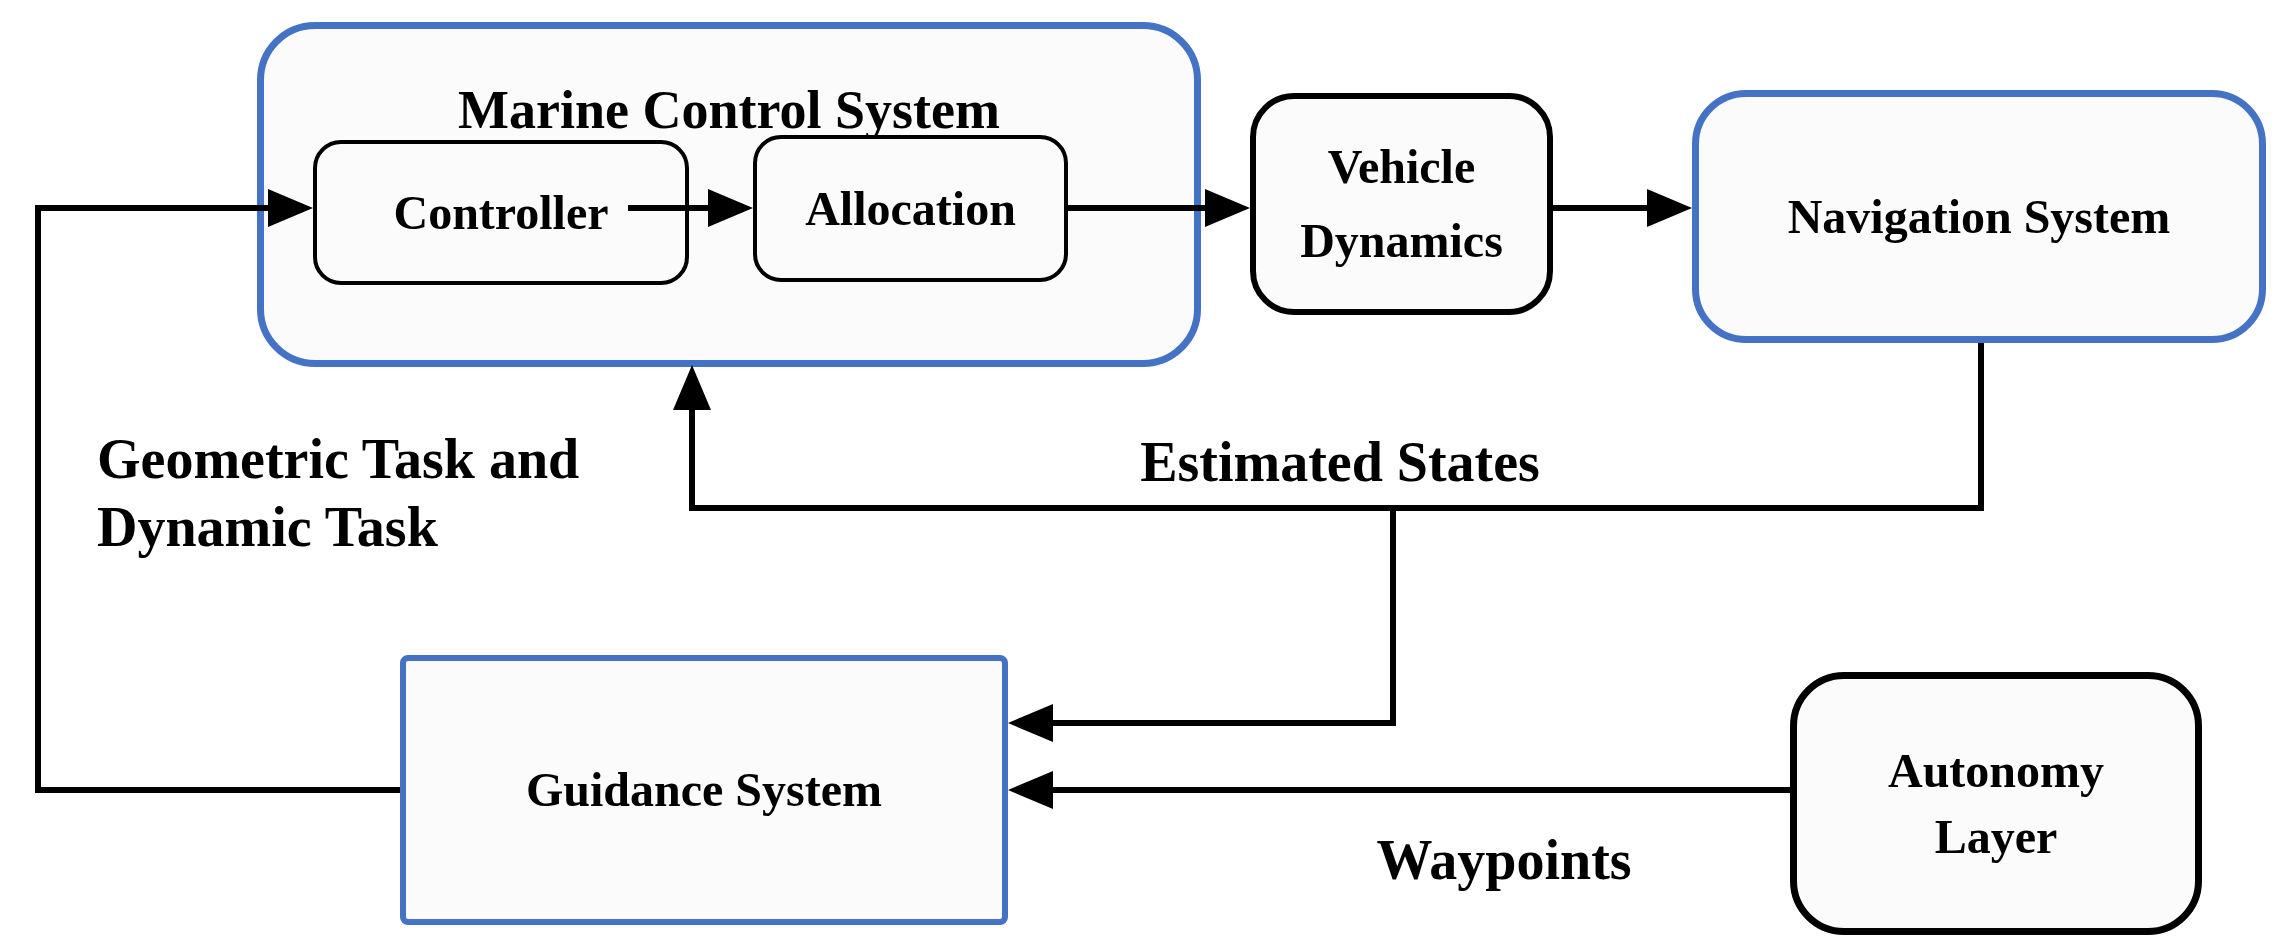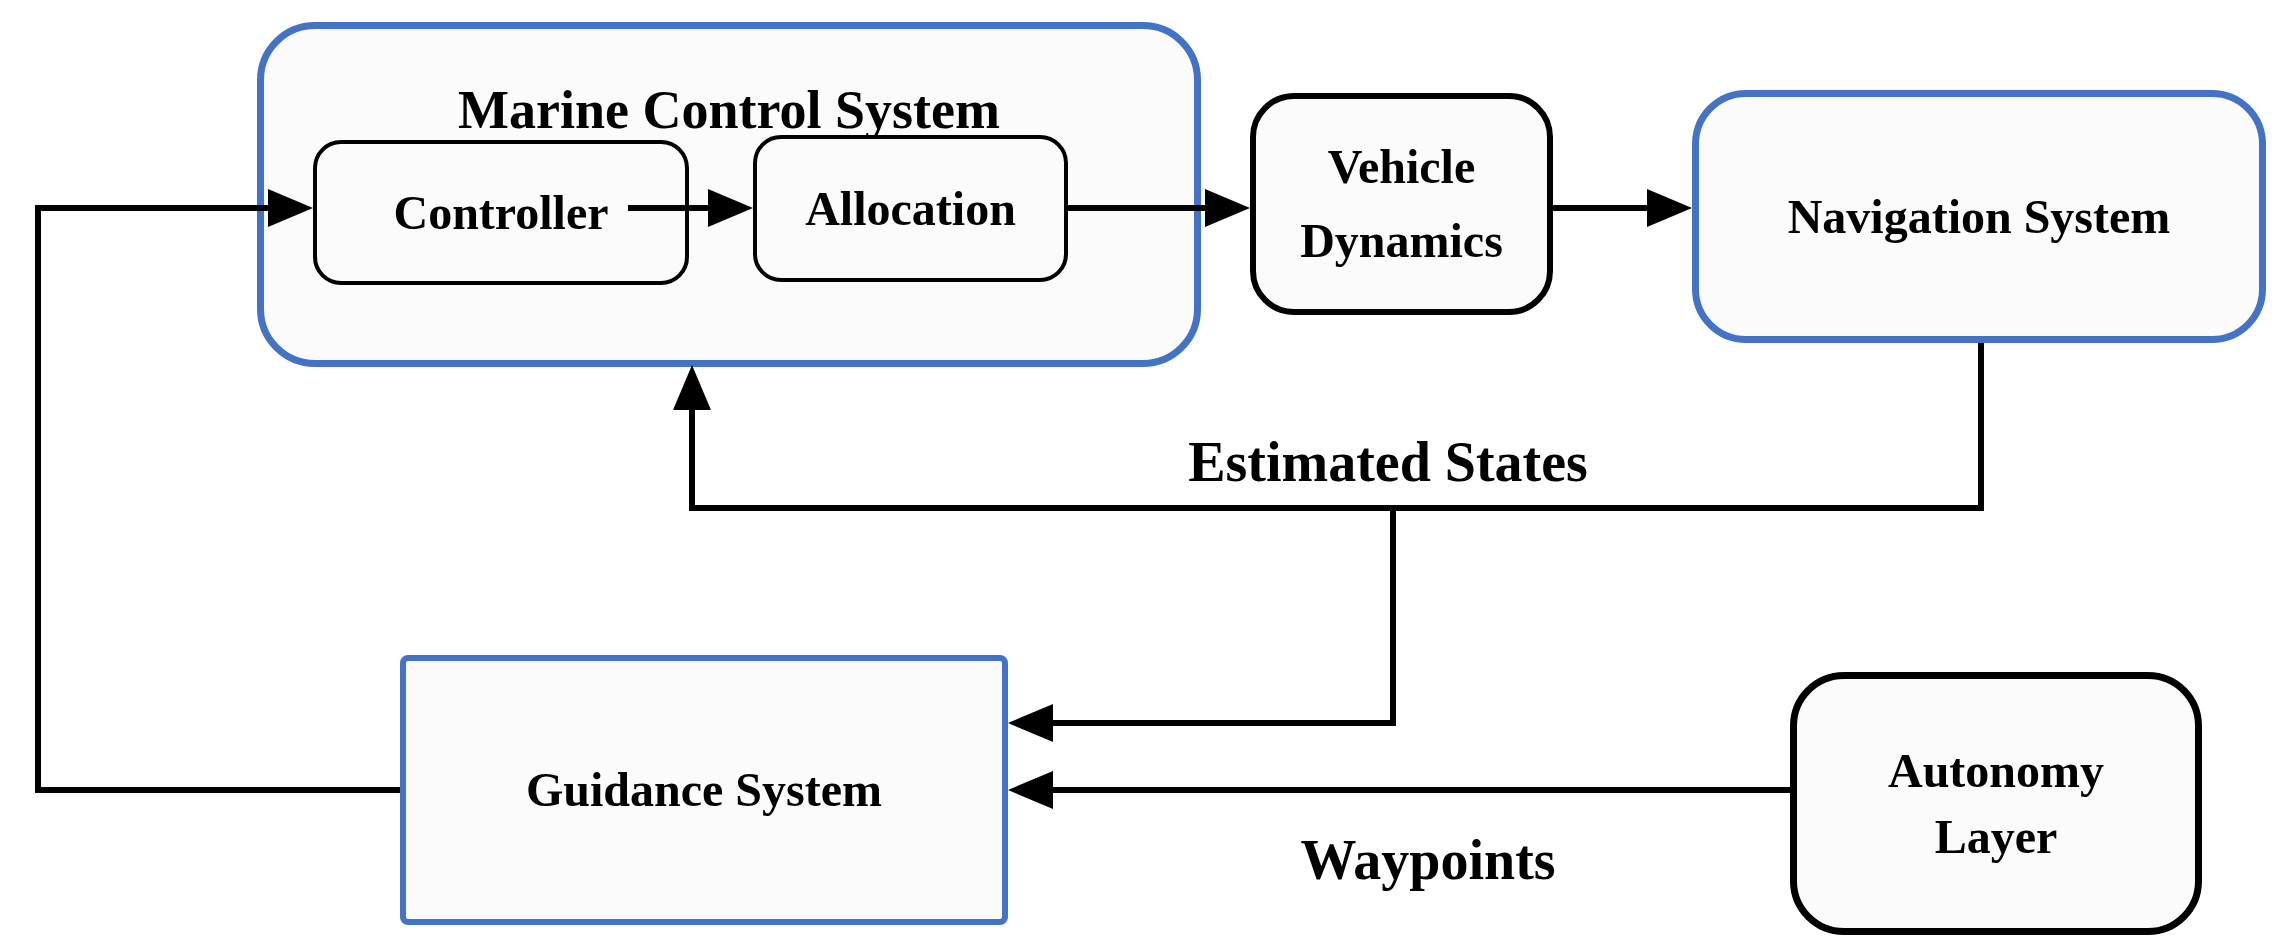--- a/index.html
+++ b/index.html
@@ -22,22 +22,22 @@
   #allocation{left:753px;top:135px;width:315px;height:147px;border-radius:28px;}
   #vd{left:1250px;top:93px;width:303px;height:222px;border-radius:44px;}
   #vd .lbl2{line-height:74px;}
   #nav{left:1692px;top:90px;width:574px;height:253px;border-radius:54px;}
   #guidance{left:400px;top:655px;width:608px;height:270px;border-radius:8px;border-width:6px;}
   #autonomy{left:1790px;top:672px;width:412px;height:263px;border-radius:54px;border:7px solid #000;}
   #autonomy .lbl2{line-height:66px;}
   
   .annot{position:absolute;font-size:56px;line-height:68px;white-space:nowrap;}
   #geo{left:97px;top:425px;}
-  #est{left:1388px;top:428px;transform:translateX(-50%);}
-  #way{left:1428px;top:826px;transform:translateX(-50%);font-family:Liberation Serif, serif;}
+  #est{left:1340px;top:428px;transform:translateX(-50%);}
+  #way{left:1504px;top:826px;transform:translateX(-50%);font-family:Liberation Serif, serif;}
   
   .hline,.vline{position:absolute;background:#000;}
   .hline{height:6px;}
   .vline{width:6px;}
   .ah{position:absolute;width:0;height:0;}
   .ah.right{border-left:45px solid #000;border-top:19px solid transparent;border-bottom:19px solid transparent;}
   .ah.left{border-right:45px solid #000;border-top:19px solid transparent;border-bottom:19px solid transparent;}
   .ah.up{border-bottom:45px solid #000;border-left:19px solid transparent;border-right:19px solid transparent;}
 </style>
 </head>
@@ -72,20 +72,24 @@
     <span class="lbl">Guidance System</span>
   </div>
 
   <div class="box blackthick" id="autonomy">
     <span class="lbl2">
       <span>Autonomy</span><br>
       <span>Layer</span>
     </span>
   </div>
 
+  <div class="annot" id="geo">
+    <span>Geometric Task and</span><br>
+    <span>Dynamic Task</span>
+  </div>
   <div class="annot" id="est">Estimated States</div>
   <div class="annot" id="way">Waypoints</div>
 
   <div class="hline" style="left:35px;top:787px;width:365px;"></div>
   <div class="vline" style="left:35px;top:205px;height:588px;"></div>
   <div class="hline" style="left:35px;top:205px;width:235px;"></div>
   <div class="ah right" style="left:268px;top:189px;"></div>
 
   <div class="hline" style="left:628px;top:205px;width:82px;"></div>
   <div class="ah right" style="left:708px;top:189px;"></div>

